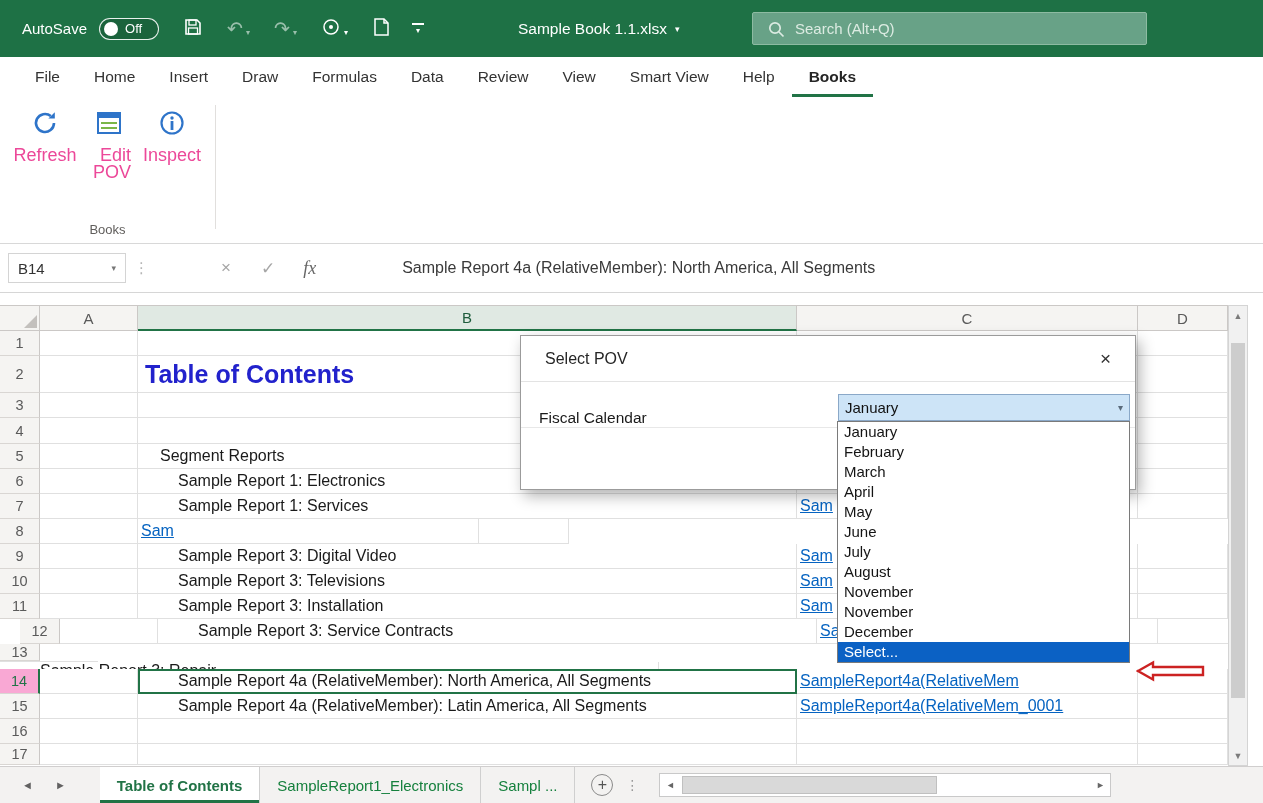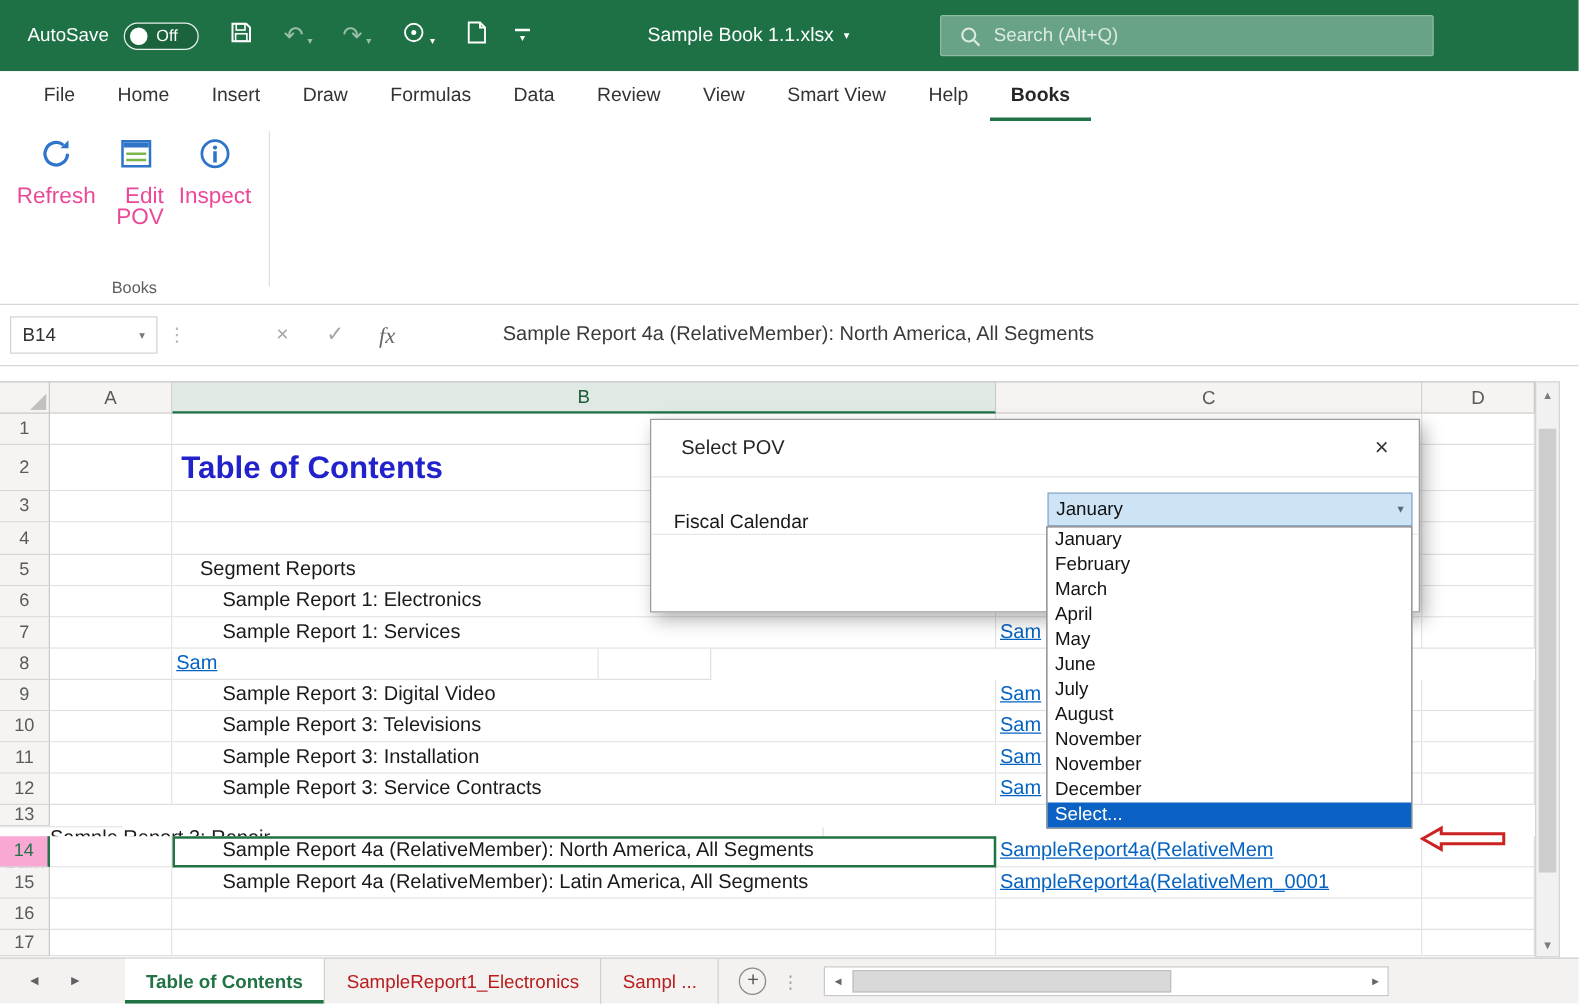--- a/index.html
+++ b/index.html
@@ -109,21 +109,21 @@
          border:1px solid #7a7a7a;z-index:45}
   .dopt{height:20px;line-height:20px;padding-left:6px;font-size:15px;color:#141414}
   .dopt.hl{background:var(--selblue);color:#fff}
   .redarrow{position:absolute;left:1136px;top:660px;z-index:46}
 
   
   .tabbar{position:absolute;top:766px;left:0;right:0;height:37px;background:#f3f2f1;
           border-top:1px solid #d0cece;display:flex;align-items:center}
   .tnav{margin-left:22px;font-size:11px;color:#616161}
   .tablist{display:flex;height:100%;margin-left:34px}
-  .sheettab{padding:0 17px;display:flex;align-items:center;font-size:15px;color:#b91c1c;
+  .sheettab{padding:0 17px;display:flex;align-items:center;font-size:15px;color:#15803d;
             border-right:1px solid #cfcfcf;height:100%}
   .sheettab.active{background:#fff;color:var(--green);font-weight:700;
                    box-shadow:inset 0 -3px 0 var(--green)}
   .plusbtn{width:22px;height:22px;border-radius:50%;border:1px solid #8a8a8a;color:#555;
            display:flex;align-items:center;justify-content:center;font-size:16px;margin:0 12px 0 16px;
            line-height:1}
   .tdots{color:#9a9a9a;font-size:14px;margin-right:10px}
   .hscroll{margin-left:10px;width:452px;height:24px;border:1px solid #c9c9c9;background:#fff;
            display:flex;align-items:center}
   .harrow{width:20px;text-align:center;color:#666;font-size:9px}
@@ -344,21 +344,21 @@
       </div>
       <div class="grow" style="height: 25px;">
         <div class="rownum">11</div>
         <div class="cell" style="width: 98px;"></div>
         <div class="cell entry" style="width: 659px;">Sample Report 3: Installation</div>
         <div class="cell" style="width: 341px;">
           <div class="celllink">Sam</div>
         </div>
         <div class="cell" style="width: 90px;"></div>
       </div>
-      <div class="grow" style="height: 25px;">
+      <div class="grow" style="height: 25px; margin-left: 20px;">
         <div class="rownum">12</div>
         <div class="cell" style="width: 98px;"></div>
         <div class="cell entry" style="width: 659px;">Sample Report 3: Service Contracts</div>
         <div class="cell" style="width: 341px;">
           <div class="celllink">Sam</div>
         </div>
         <div class="cell" style="width: 90px;"></div>
       </div>
       <div class="grow" style="height: 25px; flex-direction: column;">
         <div class="rownum">13</div>

